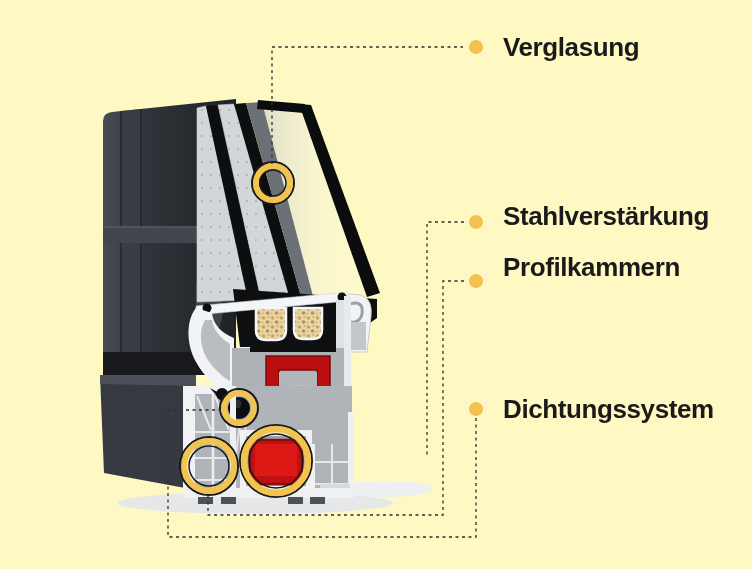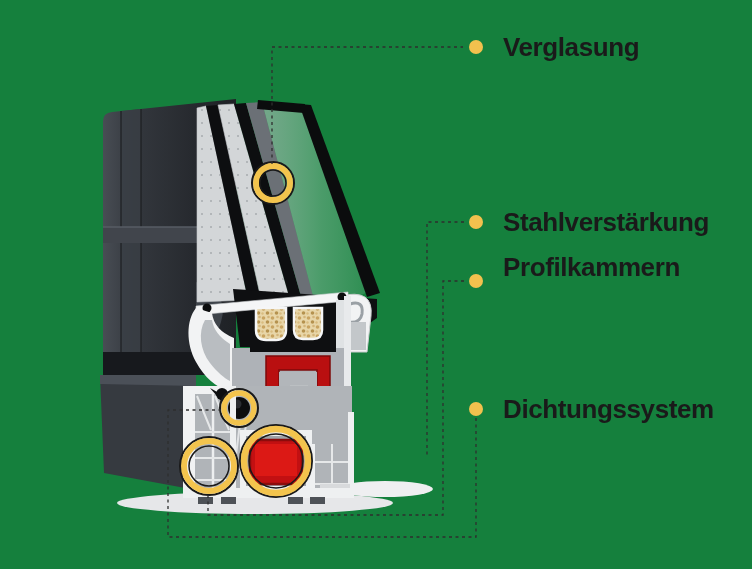--- a/index.html
+++ b/index.html
@@ -1,35 +1,35 @@
 <!DOCTYPE html>
 <html><head>
 <meta charset="utf-8">
 <style>
   html,body{margin:0;padding:0;background:#ffffff;}
   .stage{
     position:relative;
     width:752px;height:569px;
-    background:#15803d;
+    background:#fef9c3;
     overflow:hidden;
     font-family:"Liberation Sans", sans-serif;
   }
   .art{position:absolute;left:0;top:0;width:752px;height:569px;}
   .callout-label{
     position:absolute;
     left:503px;
     font-size:26px;
     font-weight:bold;
     letter-spacing:-0.4px;
     color:#1a1a1a;
     white-space:nowrap;
     line-height:32px;
   }
   #lbl-verglasung{top:31px;}
-  #lbl-stahlverstaerkung{top:206px;}
+  #lbl-stahlverstaerkung{top:200px;}
   #lbl-profilkammern{top:251px;}
   #lbl-dichtungssystem{top:393px;}
 </style>
 </head>
 <body>
 
 <div class="stage">
 
   <svg class="art" viewBox="0 0 752 569" aria-hidden="true">
     <defs>

